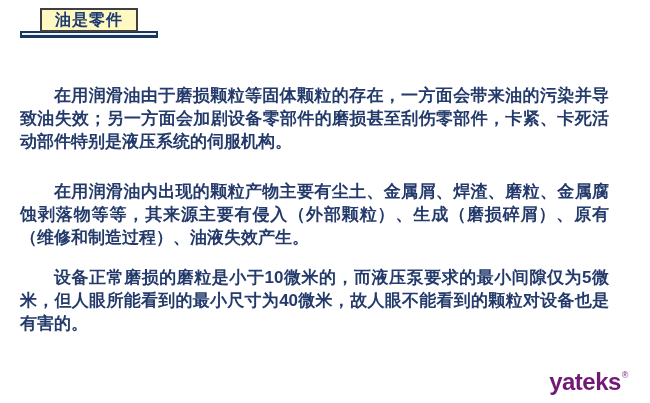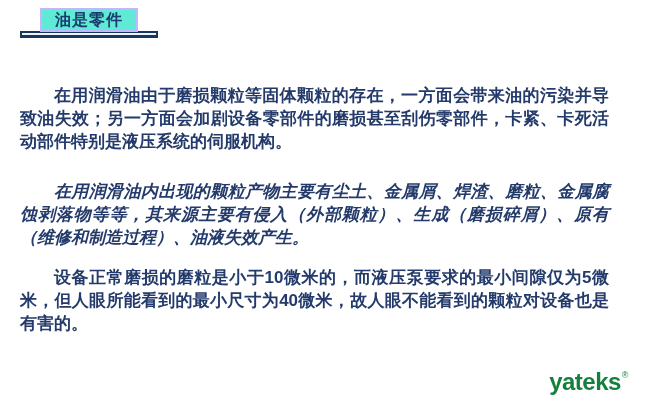--- a/index.html
+++ b/index.html
@@ -23,22 +23,22 @@
     border-bottom-width: 3px;
     background: #eef3fa;
   }
   .title-box {
     position: absolute;
     left: 40px;
     top: 8px;
     width: 98px;
     height: 24px;
     box-sizing: border-box;
-    border: 2px solid #c4b5fd;
-    background: #5eead4;
+    border: 2px solid #404040;
+    background: #fef9c3;
     display: flex;
     align-items: center;
     justify-content: center;
   }
   .title-text {
     font-size: 16px;
     font-weight: 700;
     color: #1d3a6e;
     letter-spacing: 1px;
     white-space: nowrap;
@@ -52,31 +52,31 @@
   }
   .content p {
     margin: 0 0 27px 0;
     font-size: 17px;
     line-height: 23px;
     font-weight: 700;
     color: #233a6b;
     text-align: justify;
     text-indent: 2em;
   }
-  .content p.para-2 { margin-bottom: 17px; font-style: italic; }
+  .content p.para-2 { margin-bottom: 17px; }
   .content p.para-3 { margin-bottom: 16px; }
   
   .logo {
     position: absolute;
     right: 22px;
     bottom: 9px;
     font-size: 24px;
     font-weight: 700;
     letter-spacing: -0.5px;
-    color: #15803d;
+    color: #701a75;
     line-height: 1;
     white-space: nowrap;
     margin-top: 8px;
   }
   .logo .reg-mark {
     font-size: 9px;
     font-weight: 400;
     vertical-align: 12px;
     margin-left: 1px;
   }

